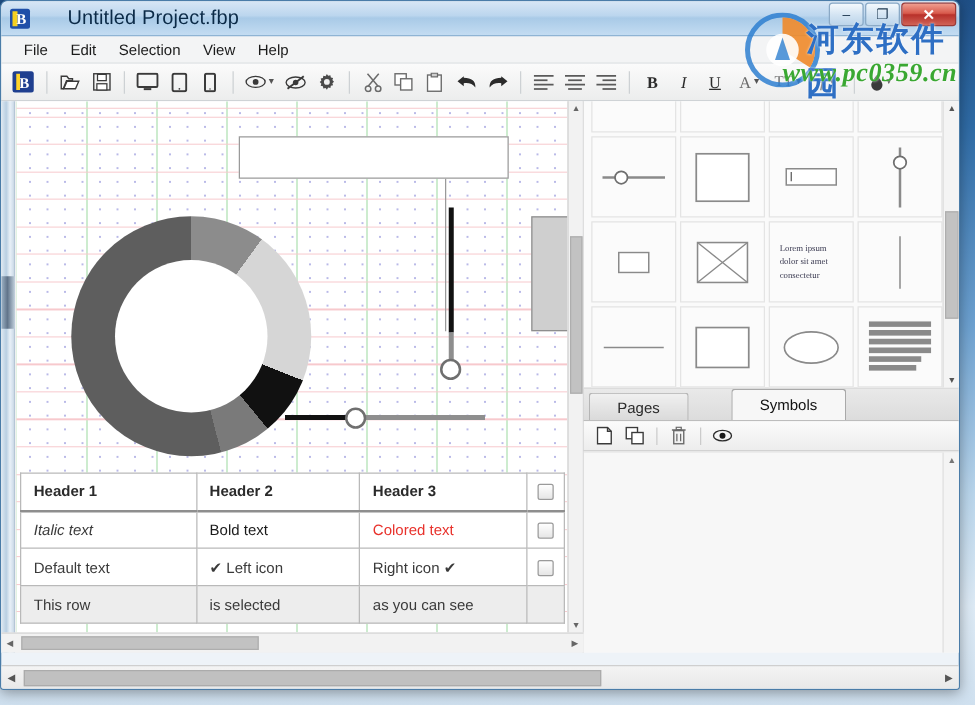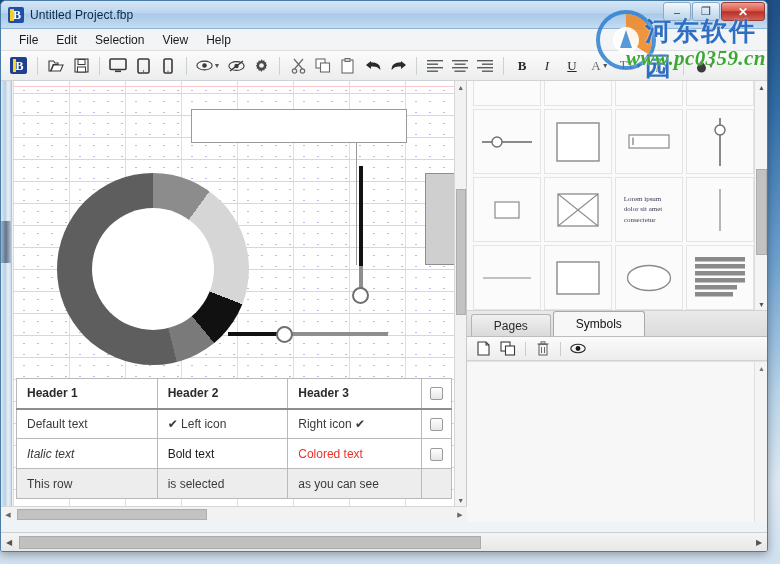--- a/index.html
+++ b/index.html
@@ -44,21 +44,21 @@
   }
   .app-icon {
     width:16px; height:16px; margin-left:7px; margin-right:6px;
     background:#1f4fa8; border-radius:2px; color:#fff;
     font-family:"Liberation Serif", serif; font-weight:bold; font-size:12px;
     display:flex; align-items:center; justify-content:center; line-height:1;
     position:relative;
   }
   .app-icon::after{ content:""; position:absolute; left:2px; top:2px; width:4px; height:12px; background:#f5d020; }
   .app-icon span{ position:relative; z-index:2; color:#fff; margin-left:2px;}
-  .title-text { font-size:12px; color:#0b2a47; letter-spacing:.1px; }
+  .title-text { font-size:16px; color:#0b2a47; letter-spacing:.1px;margin-left:24px; }
 
   .winbtns { position:absolute; right:2px; top:1px; display:flex; gap:1px; }
   .winbtn {
     width:28px; height:19px; border:1px solid #8aa9c6; border-radius:3px;
     background:linear-gradient(180deg,#f4f9fd,#d2e3f2 55%,#bcd5ea);
     display:flex; align-items:center; justify-content:center;
     font-size:11px; color:#203a52;
   }
   .winbtn.close {
     width:44px; border-color:#9c3a36;
@@ -221,21 +221,21 @@
   }
   .vscroll-sym {
     position:absolute; right:0; top:0; width:13px; height:230px; background:#f4f4f4; border-left:1px solid #dcdcdc;
   }
   .vscroll-sym .thumb { position:absolute; left:1px; top:88px; width:11px; height:86px; background:#c2c2c2; border:1px solid #aeaeae; }
   .vscroll-sym .arw { position:absolute; left:0; width:13px; height:13px; display:flex; align-items:center; justify-content:center; font-size:7px; color:#555; }
 
   
   .tabstrip {
     height:26px; background:linear-gradient(180deg,#e9e9e9,#dcdcdc);
-    display:flex; align-items:flex-end; padding-left:4px; border-bottom:1px solid #bdbdbd;
+    display:flex; align-items:flex-end; padding-left:4px; border-bottom:1px solid #bdbdbd;gap:32px;
   }
   .tab {
     height:22px; padding:0 22px; font-size:12px; color:#2a2a2a;
     display:flex; align-items:center; justify-content:center;
     background:linear-gradient(180deg,#f0f0f0,#dadada);
     border:1px solid #b5b5b5; border-bottom:none; border-radius:3px 3px 0 0; margin-right:2px;
   }
   .tab.active { background:#f7f7f7; height:25px; border-color:#a9a9a9; color:#111; }
   .tab.spacer { flex:1; padding:0; background:transparent; border:none; }
   .panel-toolbar {
@@ -486,29 +486,29 @@
             <thead>
                 <tr>
               <th class="c1">Header 1</th>
               <th class="c2">Header 2</th>
               <th class="c3">Header 3</th>
               <th class="c4"><span class="cbx"></span></th>
             </tr>
               </thead>
             <tbody>
               <tr>
+                <td class="c1 it">Italic text</td>
+                <td class="c2 bd">Bold text</td>
+                <td class="c3 red">Colored text</td>
+                <td class="c4"><span class="cbx"></span></td>
+              </tr>
+              <tr>
                 <td class="c1">Default text</td>
                 <td class="c2">✔ Left icon</td>
                 <td class="c3">Right icon ✔</td>
-                <td class="c4"><span class="cbx"></span></td>
-              </tr>
-              <tr>
-                <td class="c1 it">Italic text</td>
-                <td class="c2 bd">Bold text</td>
-                <td class="c3 red">Colored text</td>
                 <td class="c4"><span class="cbx"></span></td>
               </tr>
               <tr class="sel">
                 <td class="c1">This row</td>
                 <td class="c2">is selected</td>
                 <td class="c3">as you can see</td>
                 <td class="c4"></td>
               </tr>
             </tbody>
           </table>

